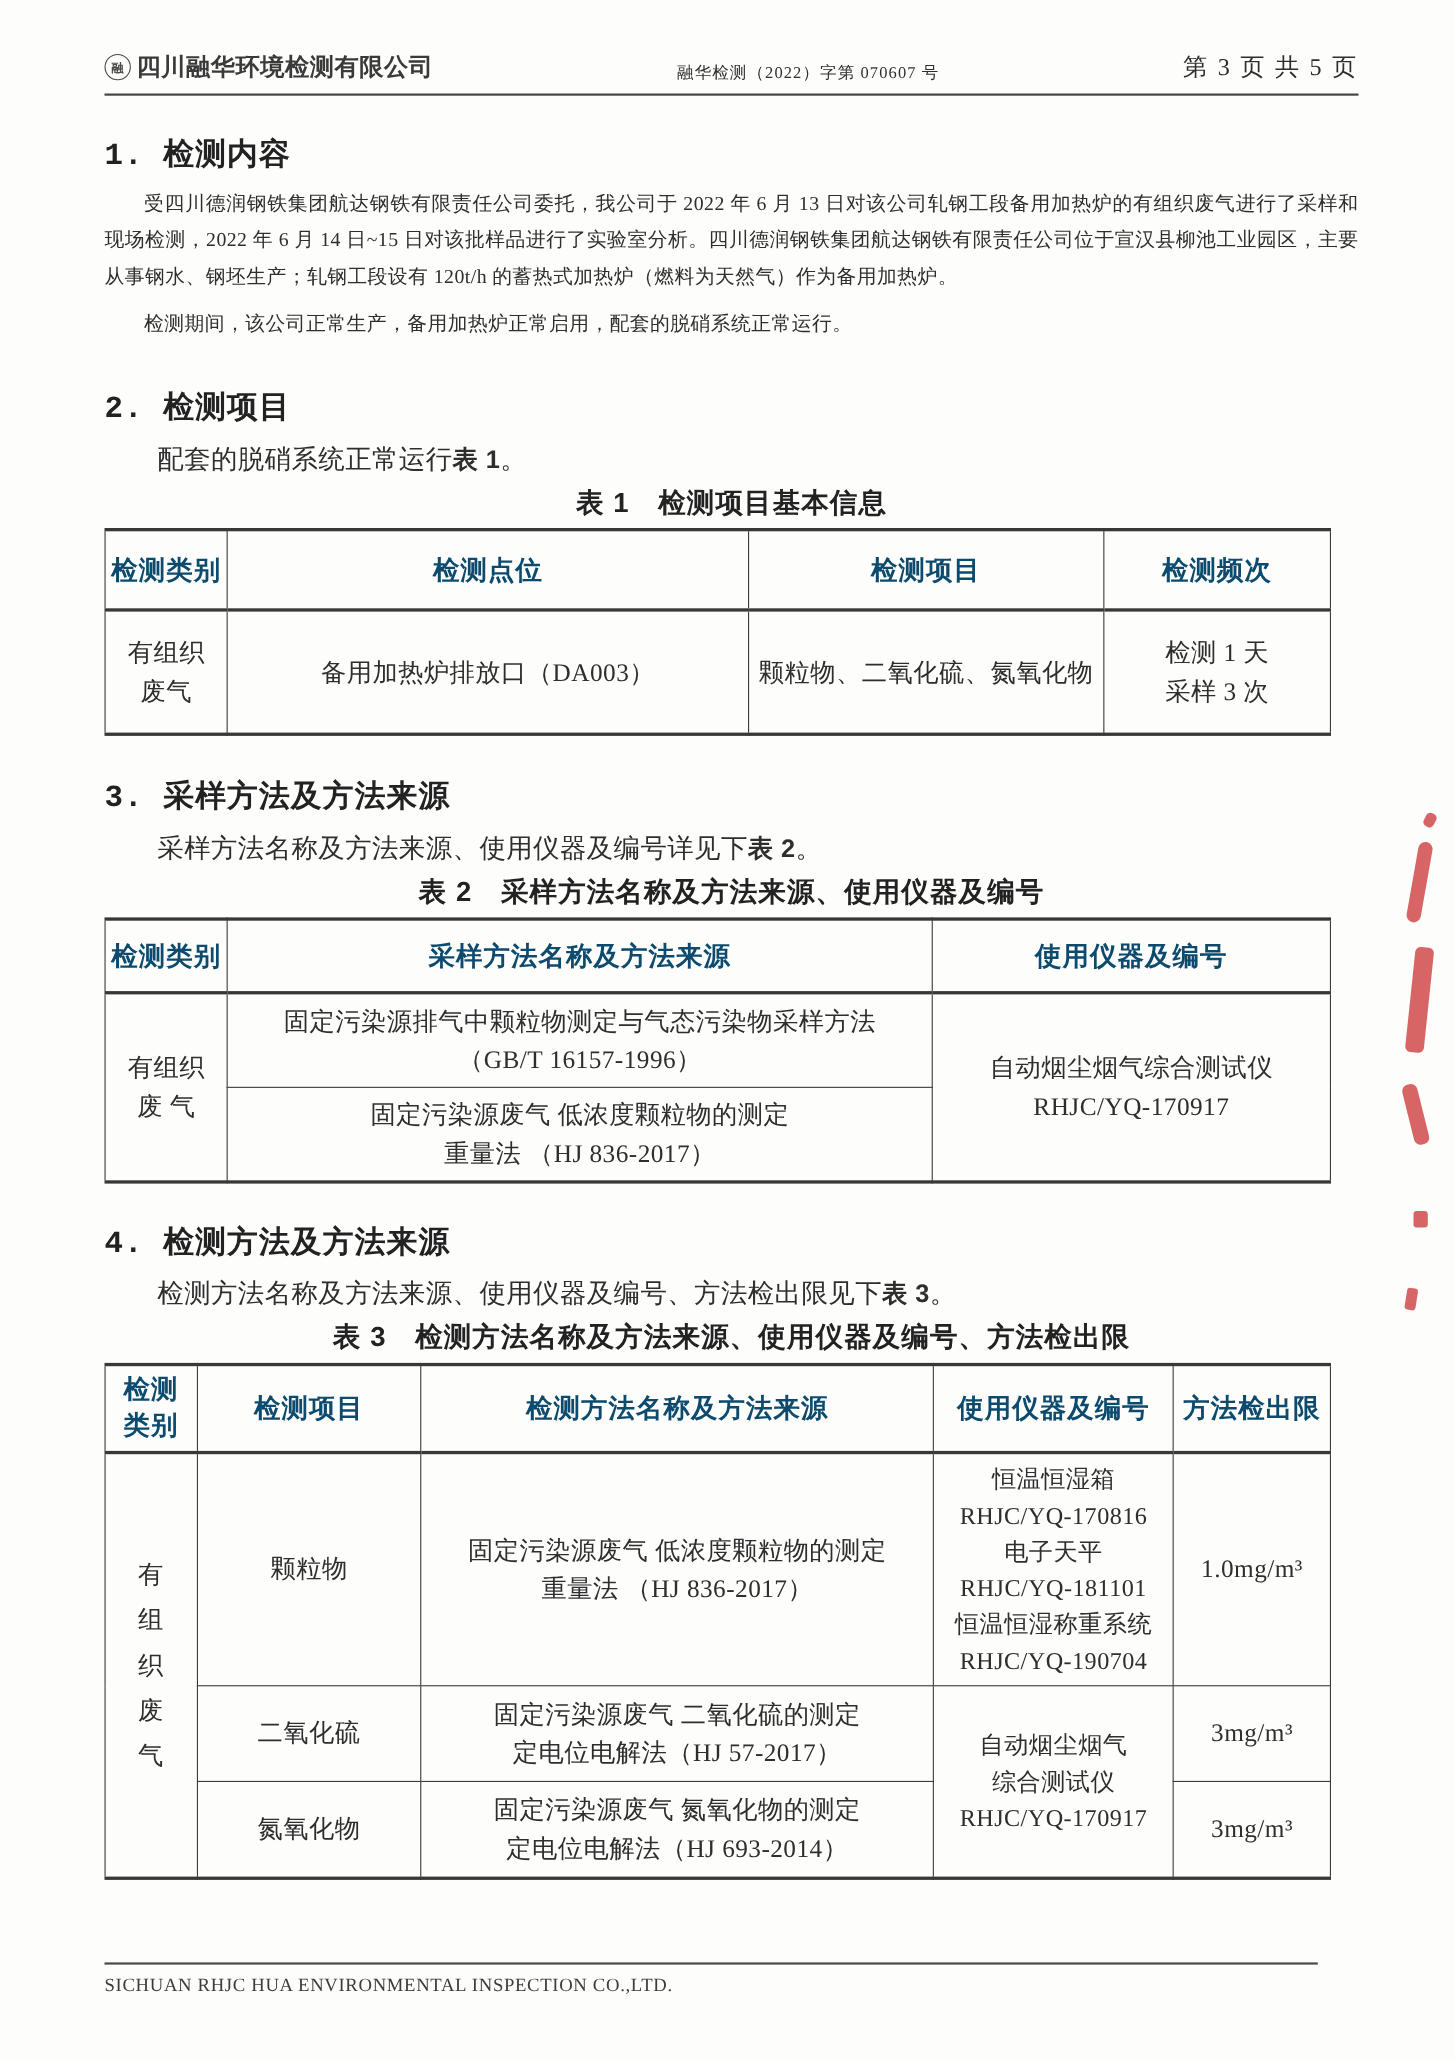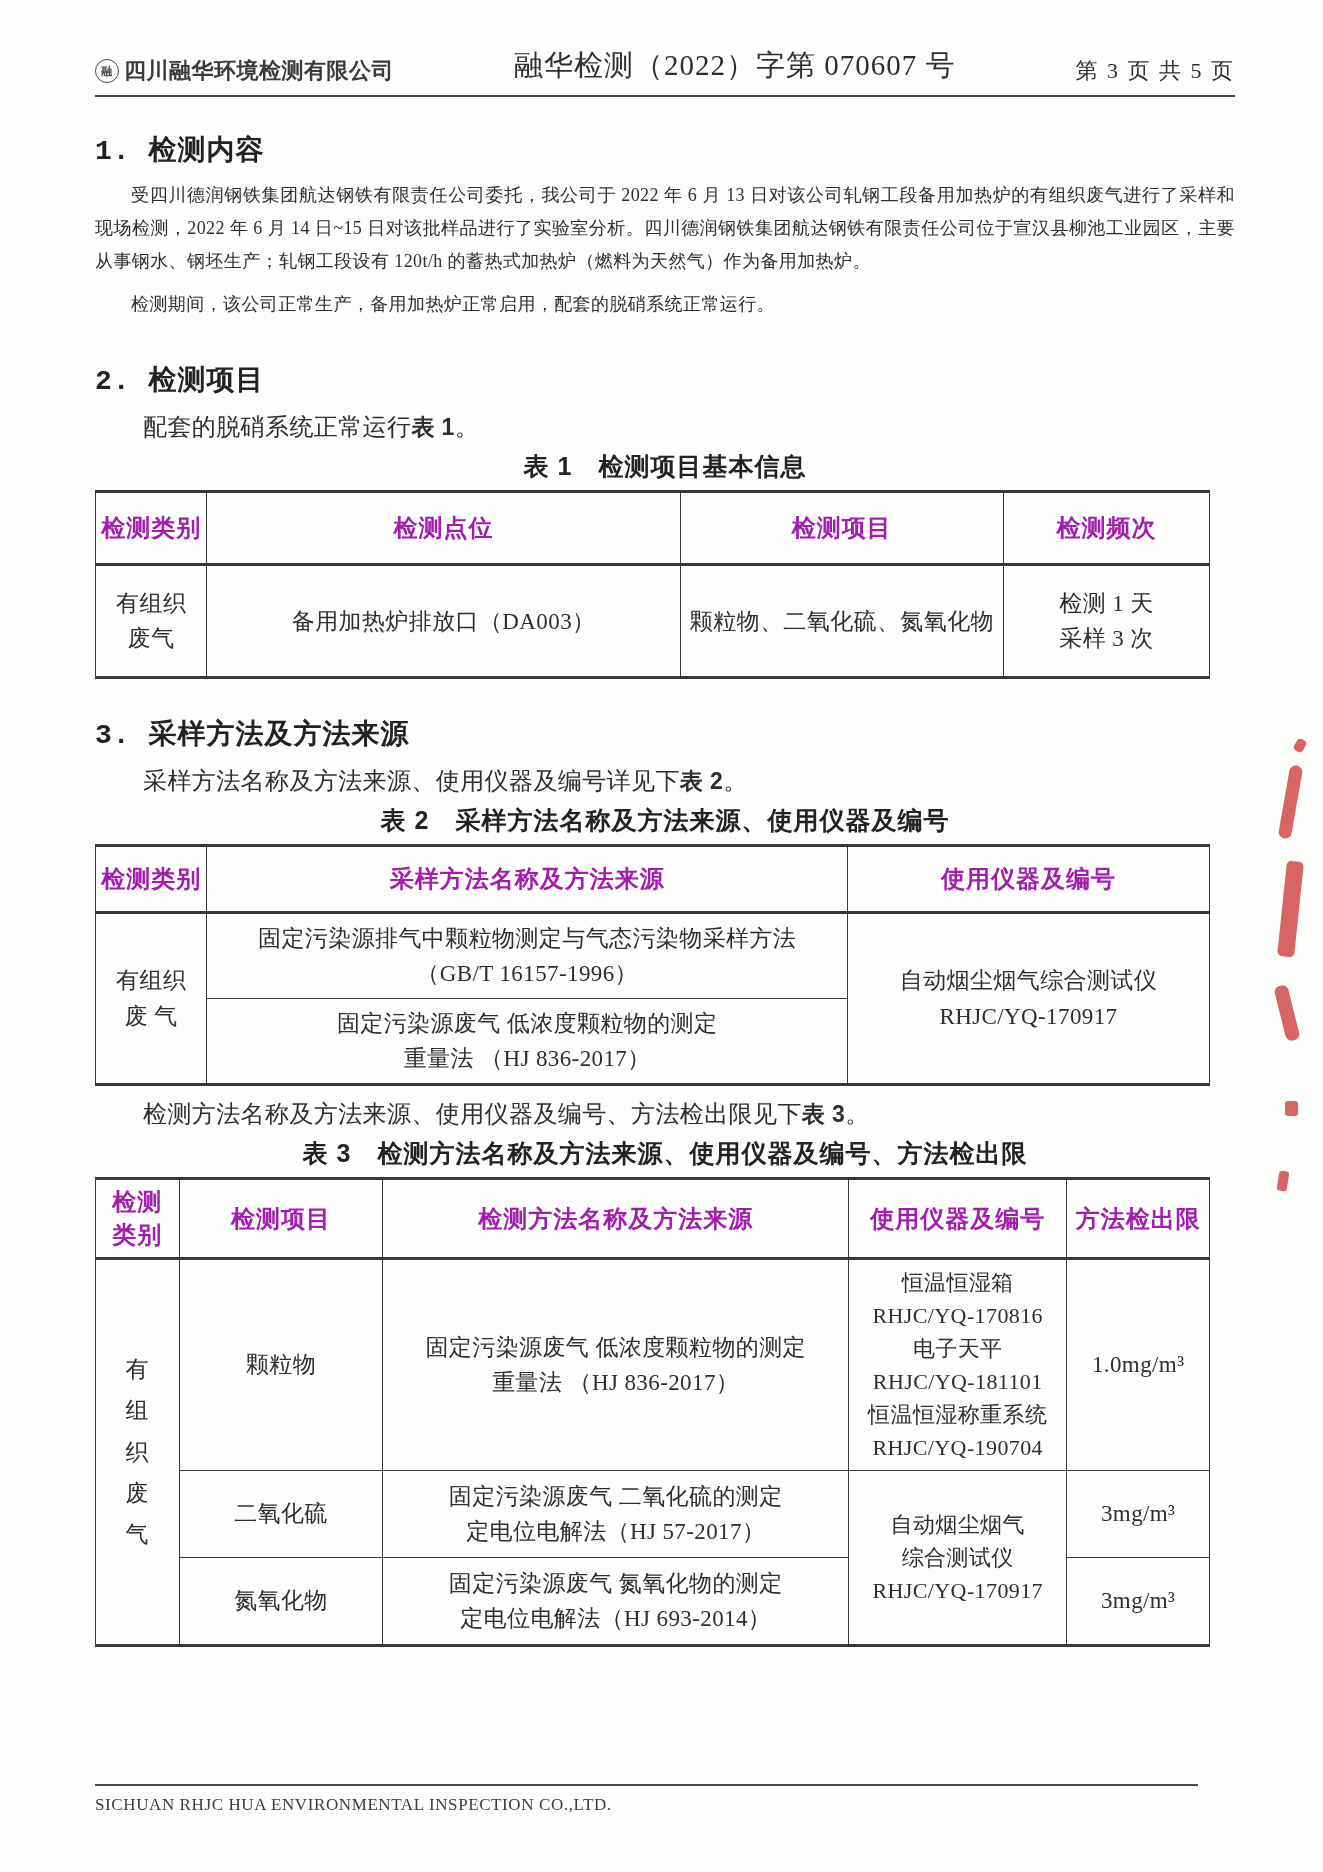--- a/index.html
+++ b/index.html
@@ -24,21 +24,21 @@
   .hdr-company{
     display:flex;align-items:center;gap:5px;
     font-family:"Liberation Sans","DejaVu Sans",sans-serif;
     font-weight:600;font-size:22px;letter-spacing:.5px;color:#3a3a3a;
   }
   .logo{
     width:22px;height:22px;border:1.6px solid #4a4a4a;border-radius:50%;
     display:flex;align-items:center;justify-content:center;
     font-size:11px;font-weight:700;color:#4a4a4a;flex:0 0 auto;
   }
-  .hdr-doc{font-size:29px;letter-spacing:1px;}
+  .hdr-doc{font-size:15px;letter-spacing:1px;}
   .hdr-page{font-size:22px;letter-spacing:2px;}
 
   
   .sec-title{
     font-family:Liberation Mono, monospace;
     font-weight:bold;font-size:28px;color:#222;
     margin:34px 0 0 0;letter-spacing:1px;
   }
   .para{
     font-size:18px;line-height:1.84;text-align:justify;
@@ -55,21 +55,21 @@
   }
   .tbl-caption .cap-ref{margin-right:26px;}
 
   
   table{
     border-collapse:collapse;width:1115px;table-layout:fixed;
     border:1.5px solid #3b3b3b;border-top:3.5px solid #383838;border-bottom:3.5px solid #383838;
   }
   th{
     font-family:Liberation Serif, serif;
-    font-weight:bold;font-size:24px;color:#a21caf;
+    font-weight:bold;font-size:24px;color:#0c4a6e;
     border:1.5px solid #3b3b3b;border-bottom:3.5px solid #383838;
     padding:6px 4px;letter-spacing:1px;
   }
   td{
     border:1.5px solid #3b3b3b;
     font-size:23px;text-align:center;vertical-align:middle;
     padding:6px 6px;line-height:1.55;letter-spacing:.4px;
   }
   .pre{white-space:pre-line;}
   .t1 th{height:58px;} .t1 td{height:98px;}
@@ -175,20 +175,21 @@
         <td class="pre" rowspan="2">自动烟尘烟气综合测试仪
 RHJC/YQ-170917</td>
       </tr>
       <tr>
         <td class="pre">固定污染源废气 低浓度颗粒物的测定
 重量法 （HJ 836-2017）</td>
       </tr>
     </tbody>
       </table>
 
+    <div class="sec-title" style="margin-top:34px;">4. 检测方法及方法来源</div>
     <p class="lead"><span>检测方法名称及方法来源、使用仪器及编号、方法检出限见下</span><b>表 3</b><span>。</span></p>
 
     <div class="tbl-caption">
       <span class="cap-ref">表 3</span><span>检测方法名称及方法来源、使用仪器及编号、方法检出限</span>
     </div>
 
     <table class="t3">
       <colgroup>
           <col style="width:7.5%">
           <col style="width:18.3%">

